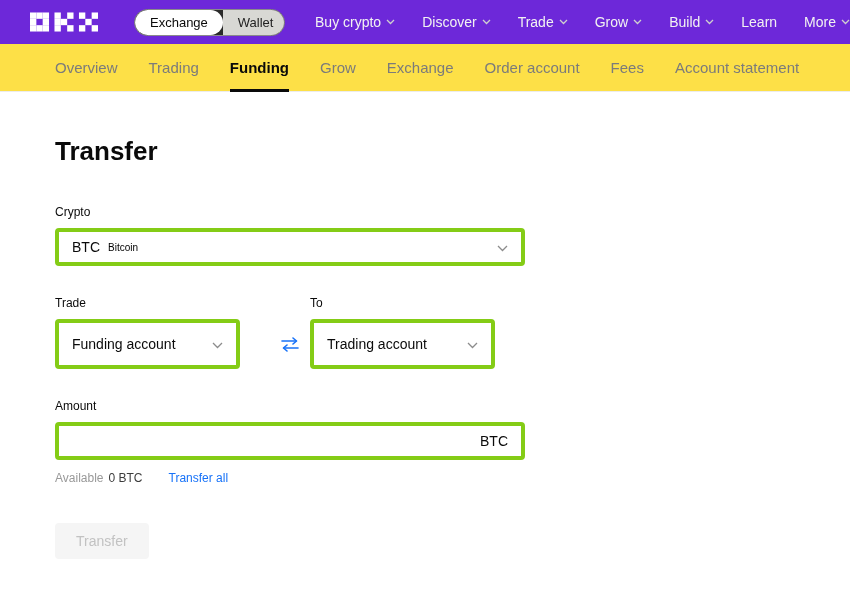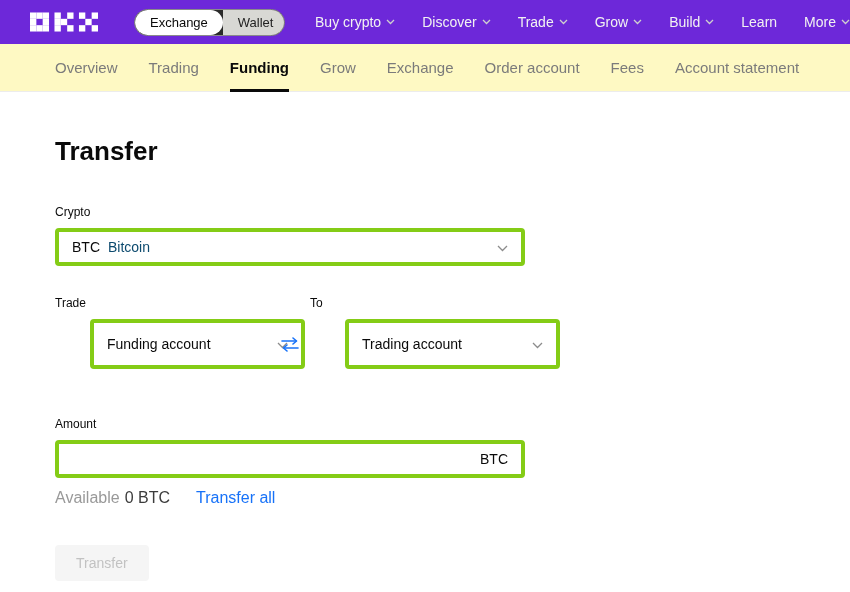--- a/index.html
+++ b/index.html
@@ -38,21 +38,21 @@
     color:#f2f2f2; font-size:14px; cursor:pointer; white-space:nowrap;
   }
   .chev-dark svg { display:block; }
 
   
   .tabbar {
     display:flex; align-items:stretch; gap:31px;
     padding-left:55px;
     height:48px;
     border-bottom:1px solid #ececec;
-    background:#fef9c3;
+    background:#fde047;
   }
   .tab {
     display:flex; align-items:center;
     font-size:15px; color:#7b7b7b;
     position:relative; cursor:pointer; white-space:nowrap;
   }
   .tab.active { color:#0a0a0a; font-weight:700; }
   .tab.active::after {
     content:""; position:absolute; left:0; right:0; bottom:-1px;
     height:3px; background:#0a0a0a;
@@ -65,44 +65,44 @@
   .field-label { font-size:12px; color:#0a0a0a; margin-top:38px; margin-bottom:9px; }
 
   .select-box, .input-box {
     border:4px solid #84cc16; border-radius:4px;
     display:flex; align-items:center;
     padding:0 13px; background:#fff;
   }
   .select-box { cursor:pointer; }
   .crypto-select { width:470px; height:38px; }
   .crypto-symbol { font-size:14px; color:#0a0a0a; }
-  .crypto-name { font-size:14px; color:#0c4a6e; margin-left:8px; }
+  .crypto-name { font-size:10px; color:#000000; margin-left:8px; }
   .spacer { flex:1; }
 
   .ft-row { display:flex; margin-top:30px; }
   .ft-col { width:215px; }
   .ft-label { margin-top:0; }
-  .acct-select { width:215px; height:50px;margin-left:35px; }
+  .acct-select { width:185px; height:50px; }
   .acct-value { font-size:14px; color:#0a0a0a; }
   .swap-cell {
     width:40px; height:50px; align-self:flex-end;
     display:flex; align-items:center; justify-content:center;
   }
 
   .amount-box { width:470px; height:38px; }
   .amount-input {
     flex:1; border:none; outline:none;
     font-size:14px; color:#0a0a0a; min-width:0;
     font-family:"Liberation Sans", sans-serif;
   }
   .amount-suffix { font-size:14px; color:#0a0a0a; margin-left:8px; }
 
   .available-row {
     margin-top:11px; display:flex; align-items:center;
-    font-size:16px;
+    font-size:12px;
   }
   .available-label { color:#999999; }
   .available-value { color:#3c3c3c; margin-left:5px; }
   .transfer-all { color:#1772f8; margin-left:26px; cursor:pointer; }
 
   .submit-btn {
     margin-top:38px;
     border:none; border-radius:4px;
     background:#f5f5f5; color:#c2c2c2;
     height:36px; padding:0 21px; font-size:14px;
@@ -261,21 +261,21 @@
         <span class="spacer"></span>
         <span>
           <svg width="11" height="7" viewBox="0 0 11 7">
               <path d="M1 1l4.5 4.5L10 1" stroke="#8c8c8c" stroke-width="1.3" fill="none"></path>
             </svg>
         </span>
       </div>
     </div>
   </div>
 
-  <div class="field-label" style="margin-top:48px;">Amount</div>
+  <div class="field-label" style="margin-top:30px;">Amount</div>
   <div class="input-box amount-box">
     <input class="amount-input" type="text" value="" style="">
     <span class="amount-suffix">BTC</span>
   </div>
 
   <div class="available-row">
     <span class="available-label">Available</span>
     <span class="available-value">0 BTC</span>
     <span class="transfer-all">Transfer all</span>
   </div>

